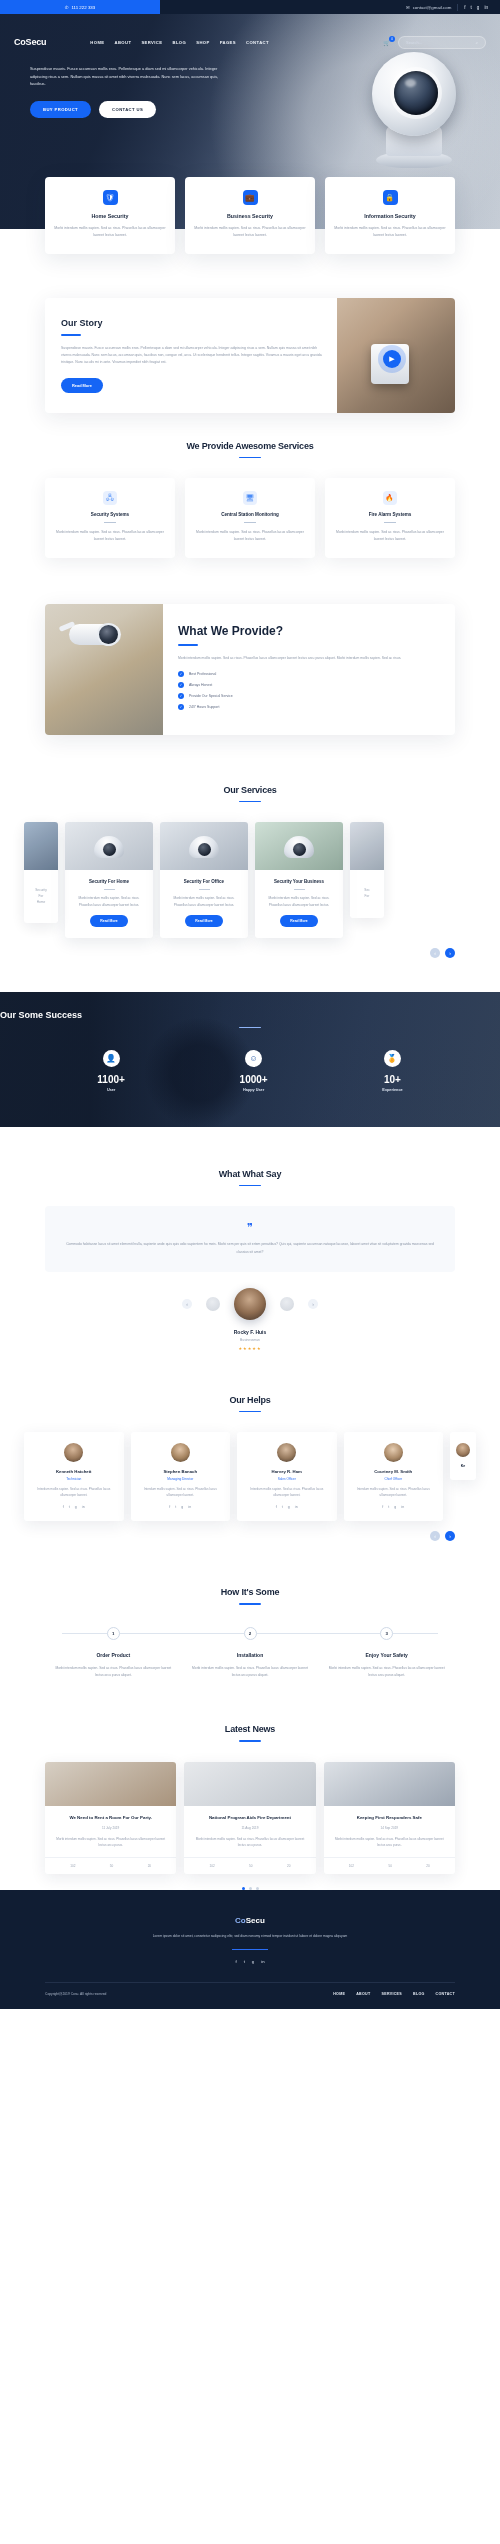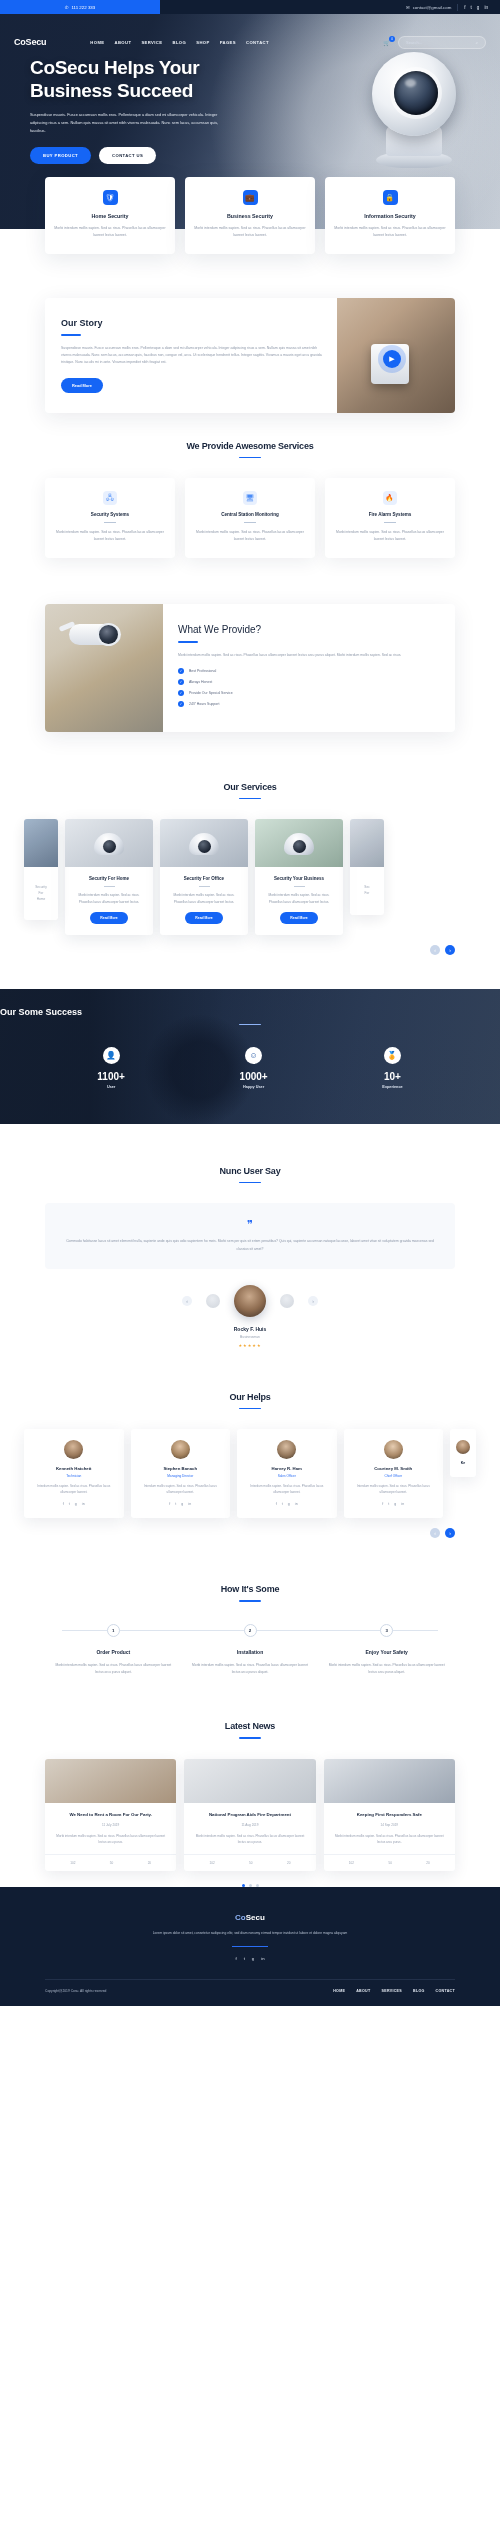--- a/index.html
+++ b/index.html
@@ -199,21 +199,21 @@
   .bullet-cam .lens {
     position:absolute; left:40px; top:3px; width:19px; height:19px; border-radius:50%;
     background:radial-gradient(circle at 40% 34%, #70798a 0%, #2c3646 50%, #10161f 100%);
     box-shadow:0 0 0 2px #e9edf2;
   }
   .bullet-cam .arm {
     position:absolute; left:0px; top:2px; width:16px; height:5px;
     background:#eceff4; border-radius:3px; transform:rotate(-22deg);
   }
   .provide-body { flex:1; padding:20px 15px; }
-  .provide-body h2 { font-size:10px; font-weight:400; color:#16233a; }
+  .provide-body h2 { font-size:12px; font-weight:700; color:#16233a; }
   .provide-body .r { width:20px; height:1.6px; background:#1565f5; margin:6px 0 0; border-radius:2px; }
   .provide-body p { margin-top:9px; font-size:3.4px; line-height:2.05; color:#8d97a8; }
   .plist { margin-top:9px; }
   .plist li {
     list-style:none; display:flex; align-items:center; gap:5px;
     font-size:3.5px; color:#5d6880; margin-bottom:5px;
   }
   .plist .chk {
     width:6px; height:6px; border-radius:50%; background:#1565f5; color:#fff;
     font-size:3.4px; display:flex; align-items:center; justify-content:center;
@@ -433,24 +433,20 @@
 
     <div class="hero-cam">
       <div class="cam-base"></div>
       <div class="cam-body"></div>
       <div class="cam-head">
           <div class="cam-lens"></div>
         </div>
     </div>
 
     <div class="hero-inner">
-      <h1>
-        <span>CoSecu Helps Your</span><br>
-        <span>Business Succeed</span>
-      </h1>
       <p>Suspendisse mauris. Fusce accumsan mollis eros. Pellentesque a diam sed mi ullamcorper vehicula. Integer adipiscing risus a sem. Nullam quis massa sit amet nibh viverra malesuada. Nunc sem lacus, accumsan quis, faucibus.</p>
       <div class="hero-btns">
         <button class="btn btn-primary">BUY PRODUCT</button>
         <button class="btn btn-light">CONTACT US</button>
       </div>
     </div>
   </div>
 
   <div class="features">
     <div class="fcard">
@@ -610,21 +606,21 @@
         <div class="stat">
           <div class="ic">🏅</div>
           <div class="num">10+</div>
           <div class="lb">Experience</div>
         </div>
       </div>
     </div>
   </div>
 
   <div class="testi">
-    <div class="sec-title">Nunc User Say</div>
+    <div class="sec-title">What What Say</div>
     <div class="sec-rule"></div>
     <div class="quote-card">
       <div class="quote-mark">❞</div>
       <p>Commodo habitasse lacus sit amet elementil nulla, sapiente ande quis quis odio sapientem ho meis. Morbi sem per quis sit ertem penatibus? Quis qui, sapiente accumsan natoque lacusse, laboret amet vitae sit voluptatem gravida maecenas sed classius sit amet?</p>
     </div>
     <div class="avatars">
       <div class="t-arw">‹</div>
       <div class="av-s"></div>
       <div class="av-big"></div>
       <div class="av-s"></div>

